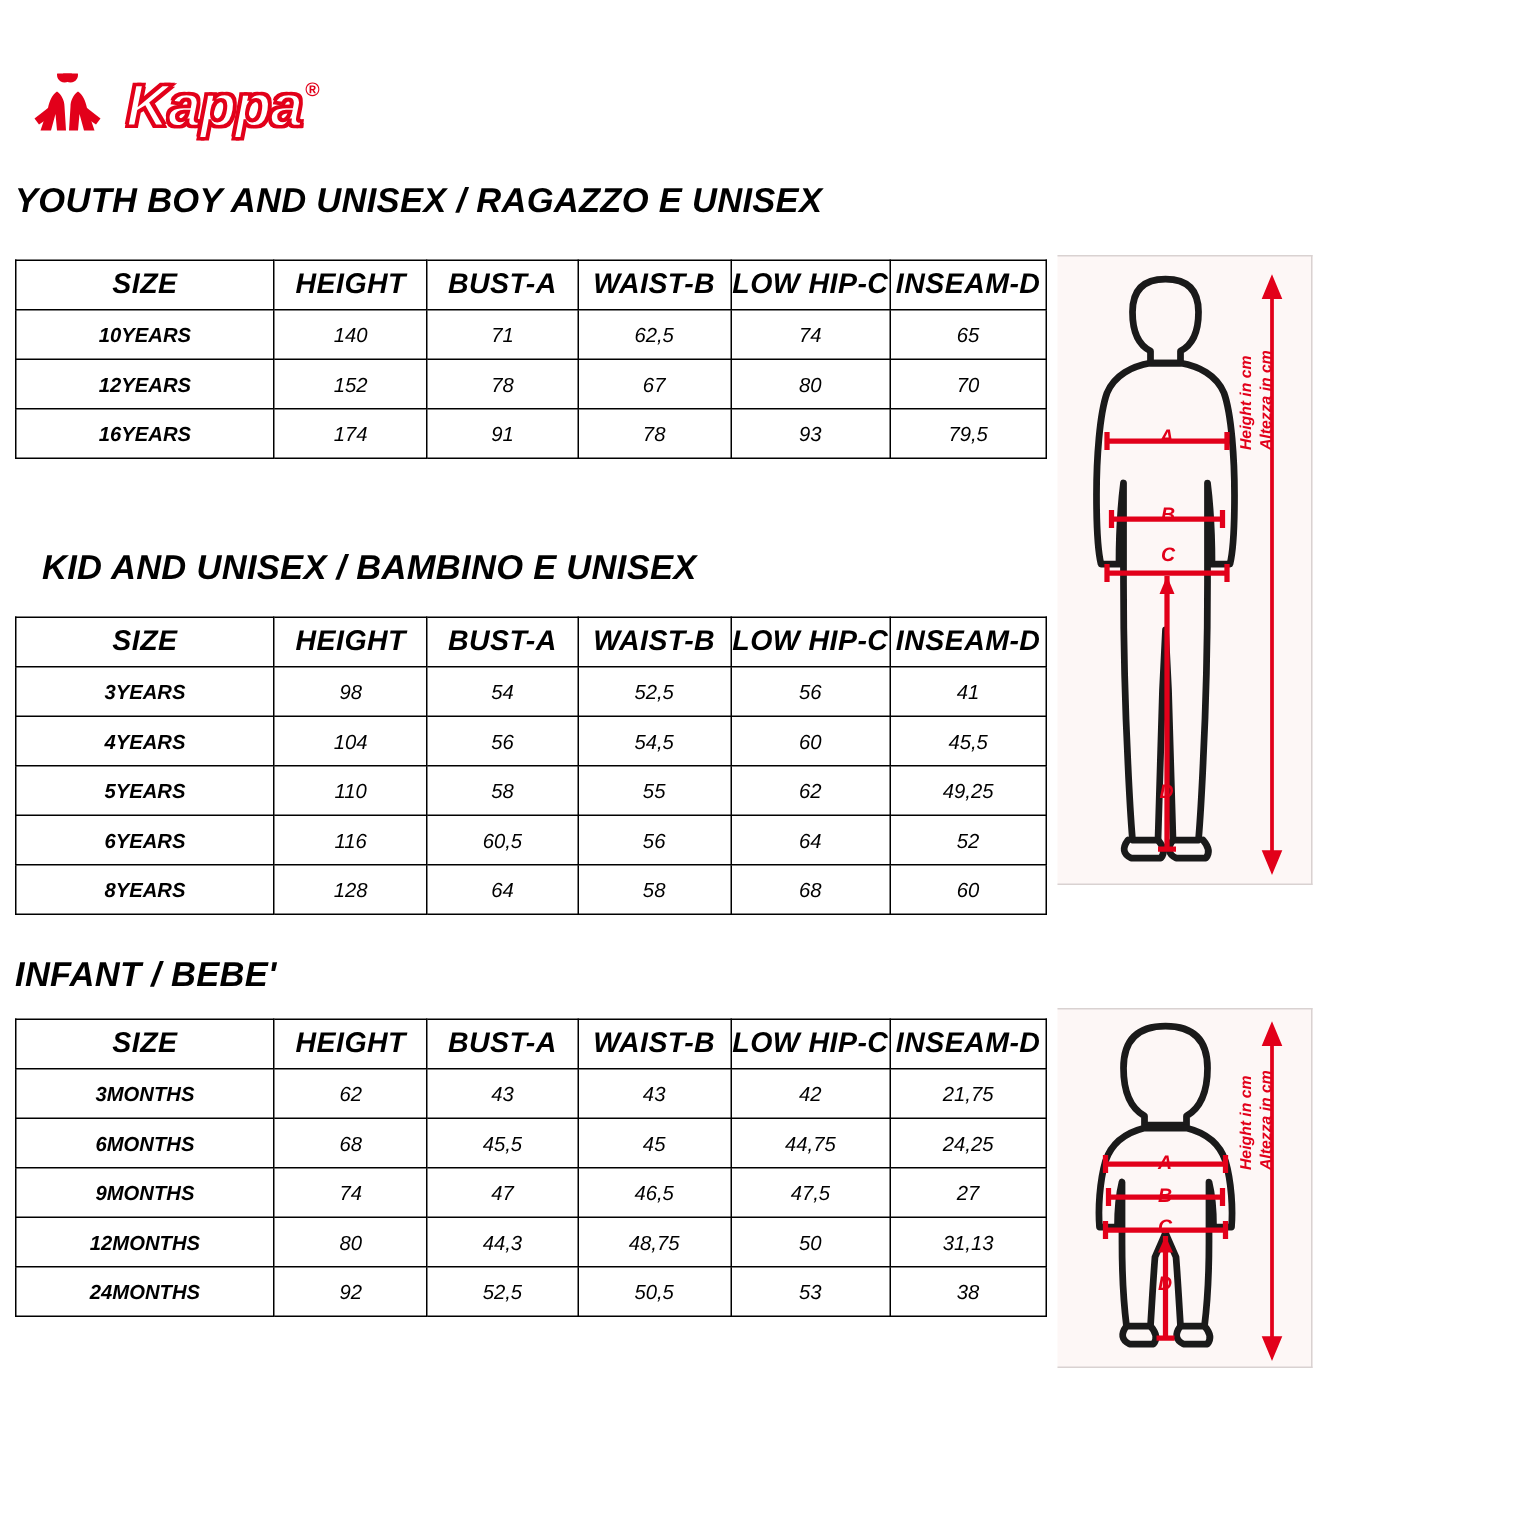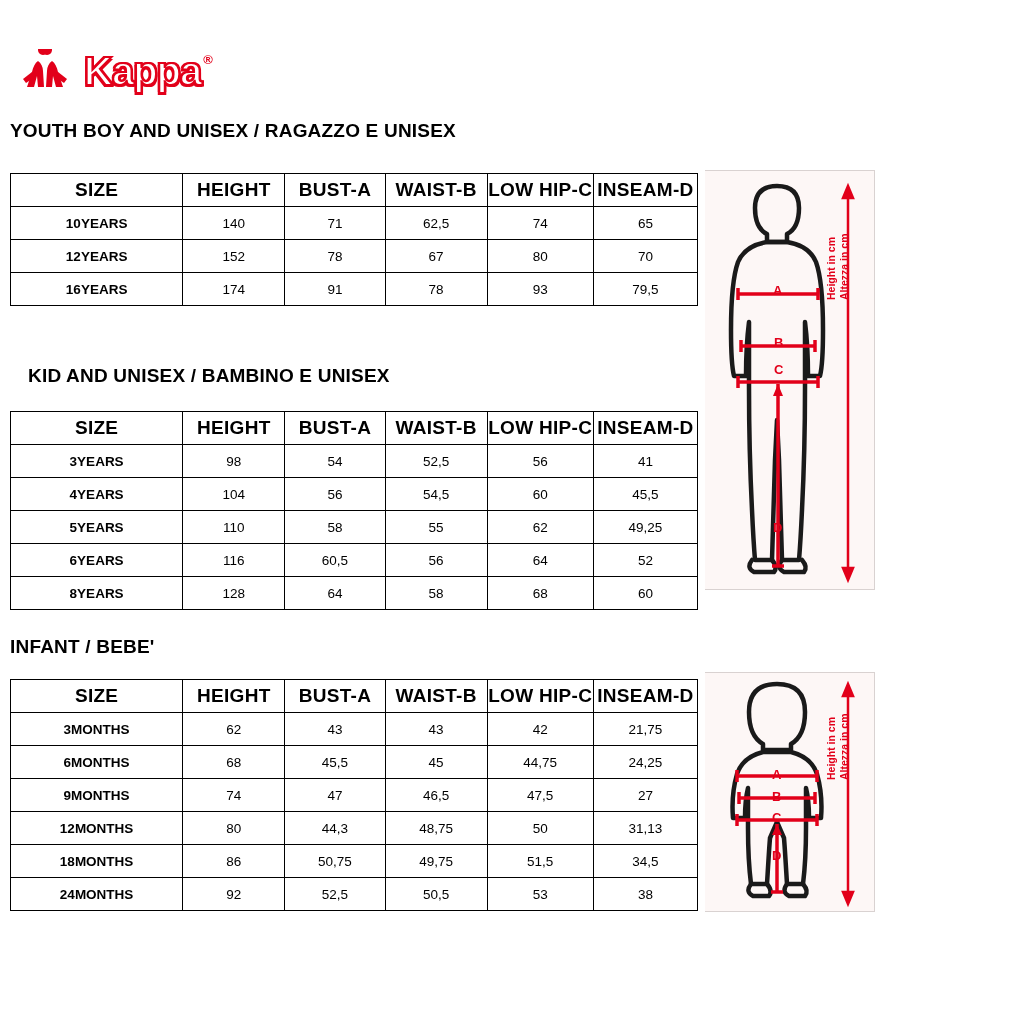--- a/index.html
+++ b/index.html
@@ -13,20 +13,21 @@
     font-family: "Liberation Sans", sans-serif;
     color: #000000;
     position: relative;
     overflow: hidden;
   }
   .page {
     position: absolute;
     top: 0; left: 0;
     width: 1024px;
     height: 732px;
+    font-style: italic;
   }
 
   
   .logo {
     position: absolute;
     top: 46px;
     left: 10px;
     width: 280px;
     height: 50px;
     display: flex;
@@ -56,21 +57,21 @@
     color: #e2001a;
     font-weight: bold;
     margin-left: 2px;
     align-self: flex-start;
     margin-top: 6px;
   }
 
   
   .section-title {
     position: absolute;
-    font-size: 19px;
+    font-size: 23px;
     font-weight: bold;
     letter-spacing: 0.2px;
     white-space: nowrap;
   }
 
   
   table.size-table {
     position: absolute;
     border-collapse: collapse;
     table-layout: fixed;
@@ -313,28 +314,20 @@
         <td class="val">47,5</td>
         <td class="val">27</td>
       </tr>
       <tr>
         <td class="sizecell">12MONTHS</td>
         <td class="val">80</td>
         <td class="val">44,3</td>
         <td class="val">48,75</td>
         <td class="val">50</td>
         <td class="val">31,13</td>
-      </tr>
-      <tr>
-        <td class="sizecell">18MONTHS</td>
-        <td class="val">86</td>
-        <td class="val">50,75</td>
-        <td class="val">49,75</td>
-        <td class="val">51,5</td>
-        <td class="val">34,5</td>
       </tr>
       <tr>
         <td class="sizecell">24MONTHS</td>
         <td class="val">92</td>
         <td class="val">52,5</td>
         <td class="val">50,5</td>
         <td class="val">53</td>
         <td class="val">38</td>
       </tr>
     </tbody>

